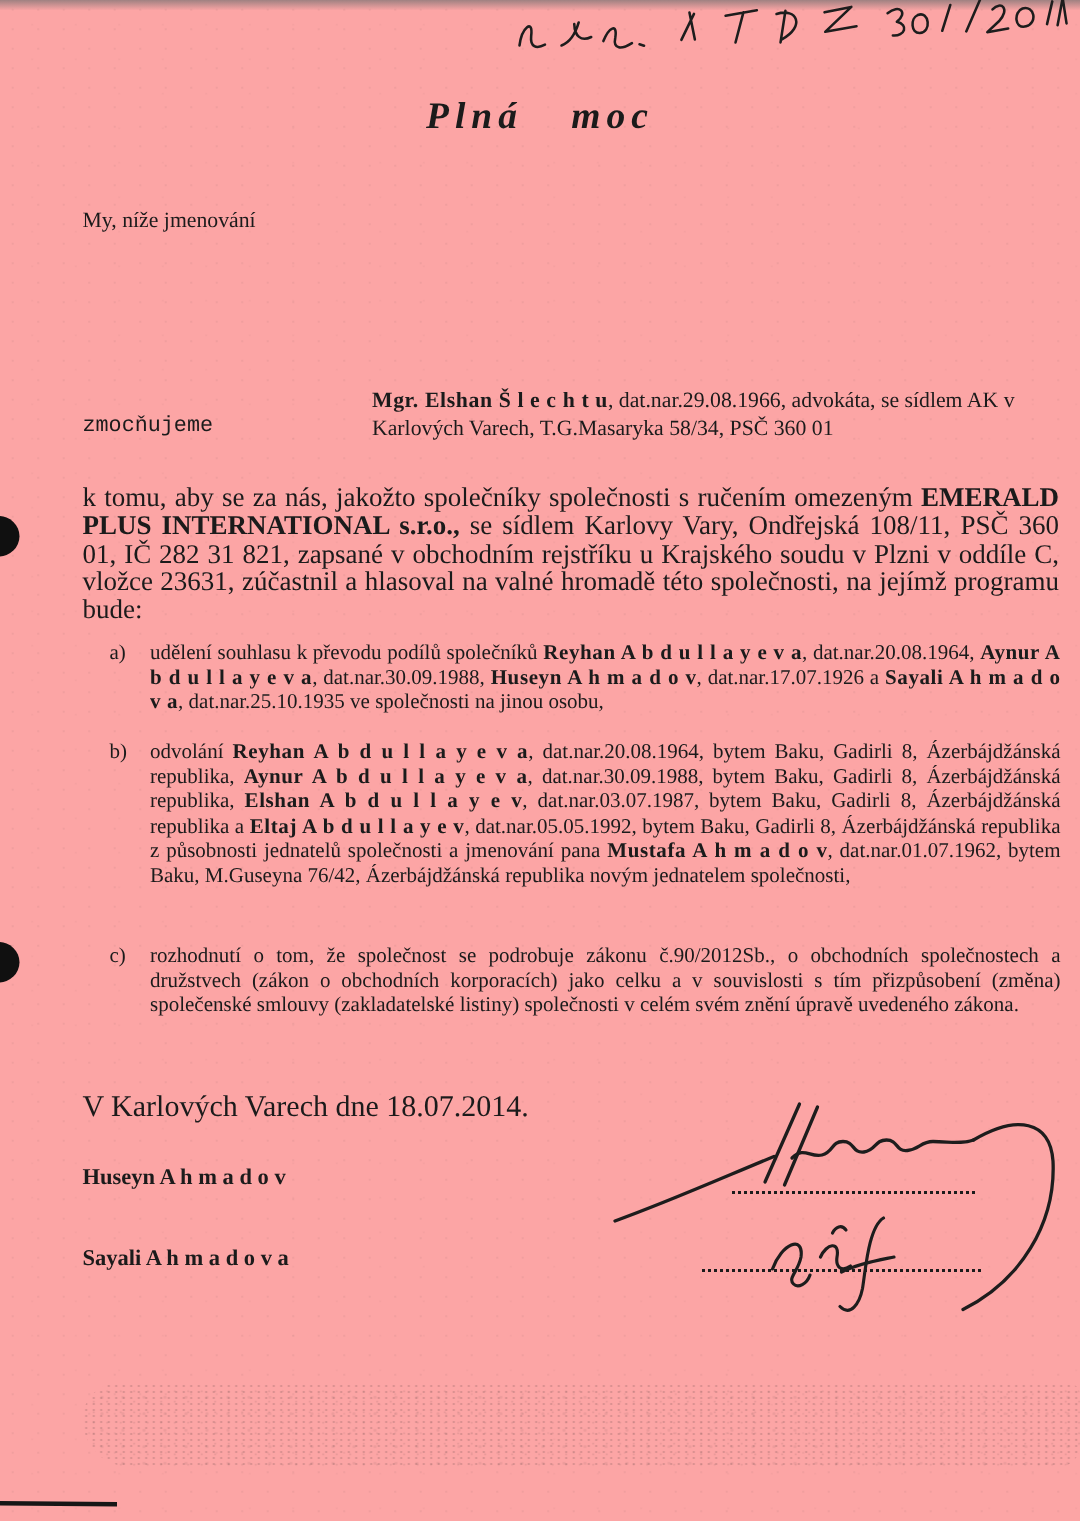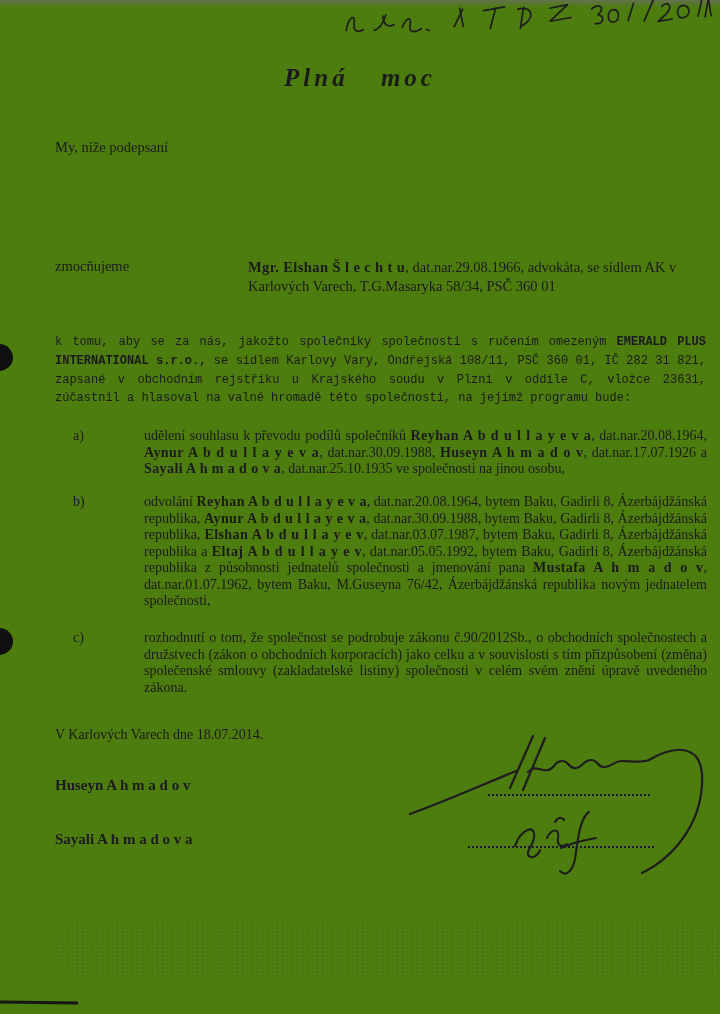--- a/index.html
+++ b/index.html
@@ -1,20 +1,20 @@
 <!DOCTYPE html>
 <html><head>
 <meta charset="utf-8">
 <style>
   html,body{margin:0;padding:0;background:#e8e8e8;}
   .page{
     position:relative;
     width:720px;height:1014px;
     margin:0 auto;
-    background:#4d7c0f;
+    background:#fca5a5;
     overflow:hidden;
     font-family:"Liberation Serif","DejaVu Serif",serif;
     color:#1b1b1b;
   }
   
   .page::before{
     content:"";position:absolute;inset:0;pointer-events:none;
     background-image:
       radial-gradient(rgba(60,60,60,0.10) 0.6px, transparent 1.1px),
       radial-gradient(rgba(60,60,60,0.07) 0.5px, transparent 1px);
@@ -43,41 +43,41 @@
 
   .hand-note{position:absolute;left:338px;top:0;width:382px;height:36px;}
   .hand-note svg{display:block;}
 
   .title{position:absolute;top:64px;left:0;width:720px;text-align:center;
     font-size:25px;font-weight:bold;font-style:italic;
     letter-spacing:4px;word-spacing:22px;}
 
   .label-col{position:absolute;left:55px;font-size:14.5px;}
   .lbl-principals{top:139px;}
-  .lbl-authorize{top:258px;}
+  .lbl-authorize{top:276px;font-family:Liberation Mono, monospace;}
 
   .col-block{position:absolute;left:248px;width:448px;font-size:14.5px;line-height:19px;}
   .principals{top:139px;}
   .principal + .principal{margin-top:13px;}
   .attorney{top:258px;}
   .b{font-weight:bold;}
   .sp{letter-spacing:.4px;}
 
-  .purpose{position:absolute;left:55px;top:333px;width:651px;
-    font-size:12px;line-height:18.8px;text-align:justify;font-family:Liberation Mono, monospace;}
+  .purpose{position:absolute;left:55px;top:322px;width:651px;
+    font-size:18px;line-height:18.8px;text-align:justify;}
 
   .agenda-item{position:absolute;left:73px;width:634px;display:flex;
     font-size:14px;line-height:16.5px;}
   .item-a{top:428px;}
   .item-b{top:494px;}
   .item-c{top:630px;}
   .agenda-marker{flex:none;width:27px;}
-  .agenda-text{flex:1;text-align:justify;margin-left:44px;}
+  .agenda-text{flex:1;text-align:justify;}
 
-  .place-date{position:absolute;left:55px;top:727px;font-size:14px;}
+  .place-date{position:absolute;left:55px;top:727px;font-size:20px;}
 
   .sig-name{position:absolute;left:55px;font-size:15px;font-weight:bold;}
   .sig-name-1{top:777px;}
   .sig-name-2{top:831px;}
 
   .dotted-line{position:absolute;height:4px;border-bottom:2.5px dotted #1c1c1c;}
   .dots-1{left:488px;top:790px;width:162px;}
   .dots-2{left:468px;top:842px;width:186px;}
 
   .sig-svg{position:absolute;}
@@ -109,21 +109,21 @@
         <path d="M306,25 l10,-21"></path>
         <path d="M324,11 c6,-6 12,0 4,8 l-8,7 l14,-2"></path>
         <path d="M344,11 c8,-2 10,10 2,12 c-8,2 -8,-10 -2,-12"></path>
         <path d="M360,22 l4,-15 m3,16 l4,-18 l2,17"></path>
       </g>
     </svg>
   </div>
 
   <div class="title">Plná moc</div>
 
-  <div class="label-col lbl-principals">My, níže podepsaní</div>
+  <div class="label-col lbl-principals">My, níže jmenování</div>
 
   <div class="col-block principals">
   </div>
 
   <div class="label-col lbl-authorize">zmocňujeme</div>
 
   <div class="col-block attorney"><span class="b sp">Mgr. Elshan Š l e c h t u</span><span>, dat.nar.29.08.1966, advokáta, se sídlem AK v Karlových Varech, T.G.Masaryka 58/34, PSČ 360 01</span></div>
 
   <div class="purpose"><span>k tomu, aby se za nás, jakožto společníky společnosti s ručením omezeným </span><span class="b">EMERALD PLUS INTERNATIONAL s.r.o.,</span><span> se sídlem Karlovy Vary, Ondřejská 108/11, PSČ 360 01, IČ 282 31 821, zapsané v obchodním rejstříku u Krajského soudu v Plzni v oddíle C, vložce 23631, zúčastnil a hlasoval na valné hromadě této společnosti, na jejímž programu bude:</span></div>
 

